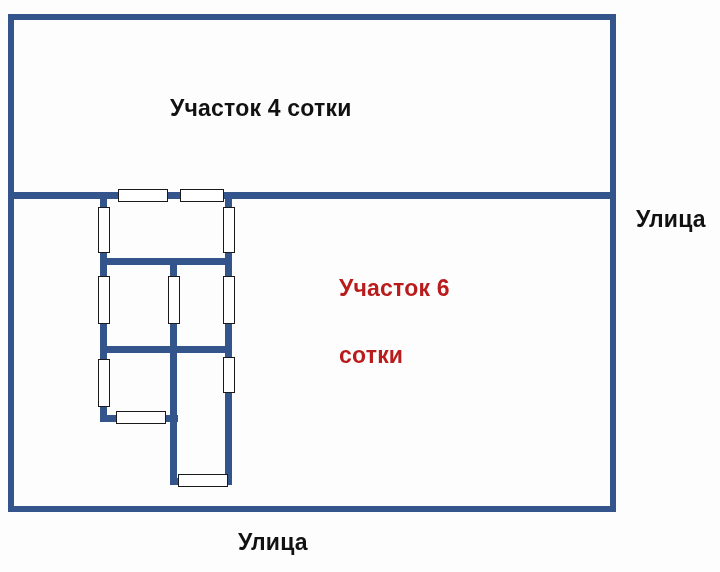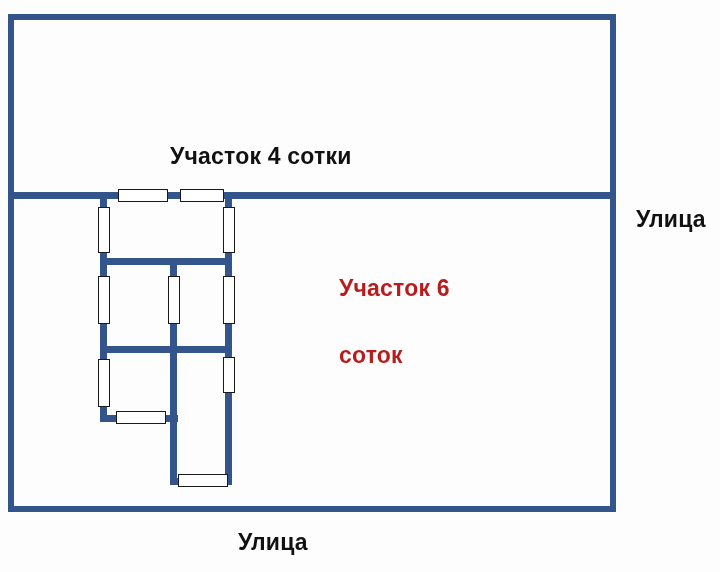--- a/index.html
+++ b/index.html
@@ -30,21 +30,21 @@
   }
   
   .label {
     position: absolute;
     font-weight: bold;
     color: #111111;
     white-space: pre;
     line-height: 1.45;
     letter-spacing: 0.2px;
   }
-  .label-plot4  { font-size: 23px; margin-top: 48px; }
+  .label-plot4  { font-size: 23px; }
   .label-plot6  { font-size: 23px; }
   .label-street-right  { font-size: 23px; }
   .label-street-bottom { font-size: 23px; }
 
   
   #house {
     position: absolute;
   }
   .wall {
     position: absolute;
@@ -90,19 +90,19 @@
       <div class="opening" style="left: 223px; top: 207px; width: 12px; height: 46px; background: rgb(255, 255, 255); border-color: rgb(26, 26, 26);"></div>
       <div class="opening" style="left: 223px; top: 276px; width: 12px; height: 48px; background: rgb(255, 255, 255); border-color: rgb(26, 26, 26);"></div>
       <div class="opening" style="left: 223px; top: 357px; width: 12px; height: 36px; background: rgb(255, 255, 255); border-color: rgb(26, 26, 26);"></div>
       <div class="opening" style="left: 168px; top: 276px; width: 12px; height: 48px; background: rgb(255, 255, 255); border-color: rgb(26, 26, 26);"></div>
       <div class="opening" style="left: 116px; top: 411px; width: 50px; height: 13px; background: rgb(255, 255, 255); border-color: rgb(26, 26, 26);"></div>
       <div class="opening" style="left: 178px; top: 474px; width: 50px; height: 13px; background: rgb(255, 255, 255); border-color: rgb(26, 26, 26);"></div>
     </div>
 
   <div class="label label-plot4" id="lbl-plot4" style="left: 170px; top: 92px; color: rgb(17, 17, 17);">Участок 4 сотки</div>
 
-  <div class="label label-plot6" id="lbl-plot6" style="left: 339px; top: 272px; color: #b91c1c;"><span>Участок 6</span><br><br><span>соток</span></div>
+  <div class="label label-plot6" id="lbl-plot6" style="left: 339px; top: 272px; color: #b91c1c;"><span>Участок 6</span><br><br><span>сотки</span></div>
 
   <div class="label label-street-right" id="lbl-street-right" style="left: 636px; top: 203px; color: rgb(17, 17, 17);">Улица</div>
 
   <div class="label label-street-bottom" id="lbl-street-bottom" style="left: 238px; top: 526px; color: rgb(17, 17, 17);">Улица</div>
 
 </div>
 
 </body></html>

